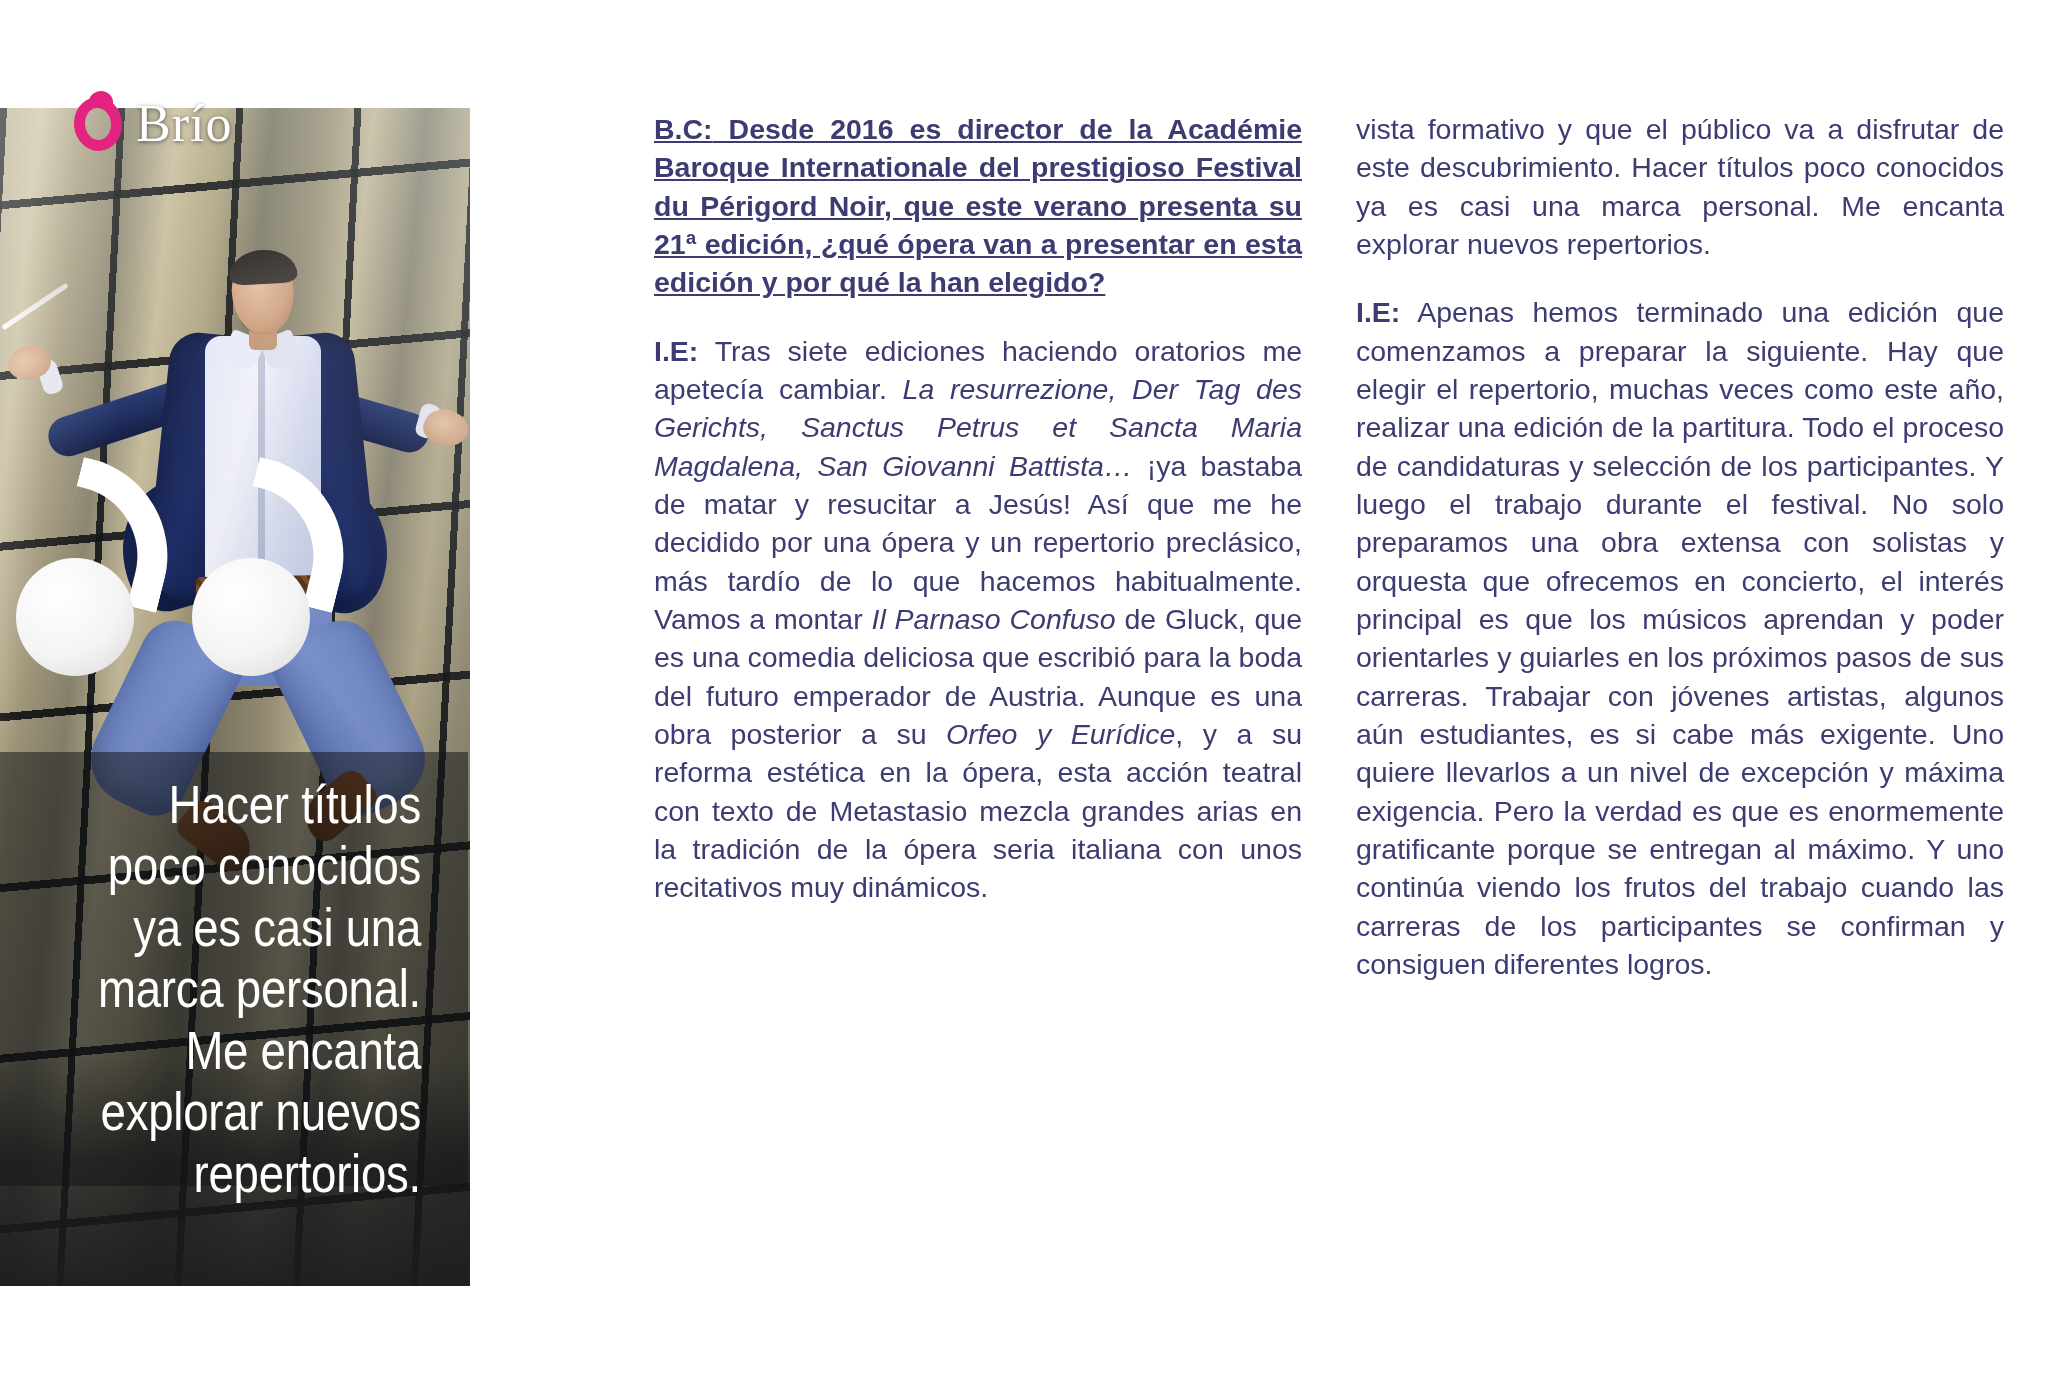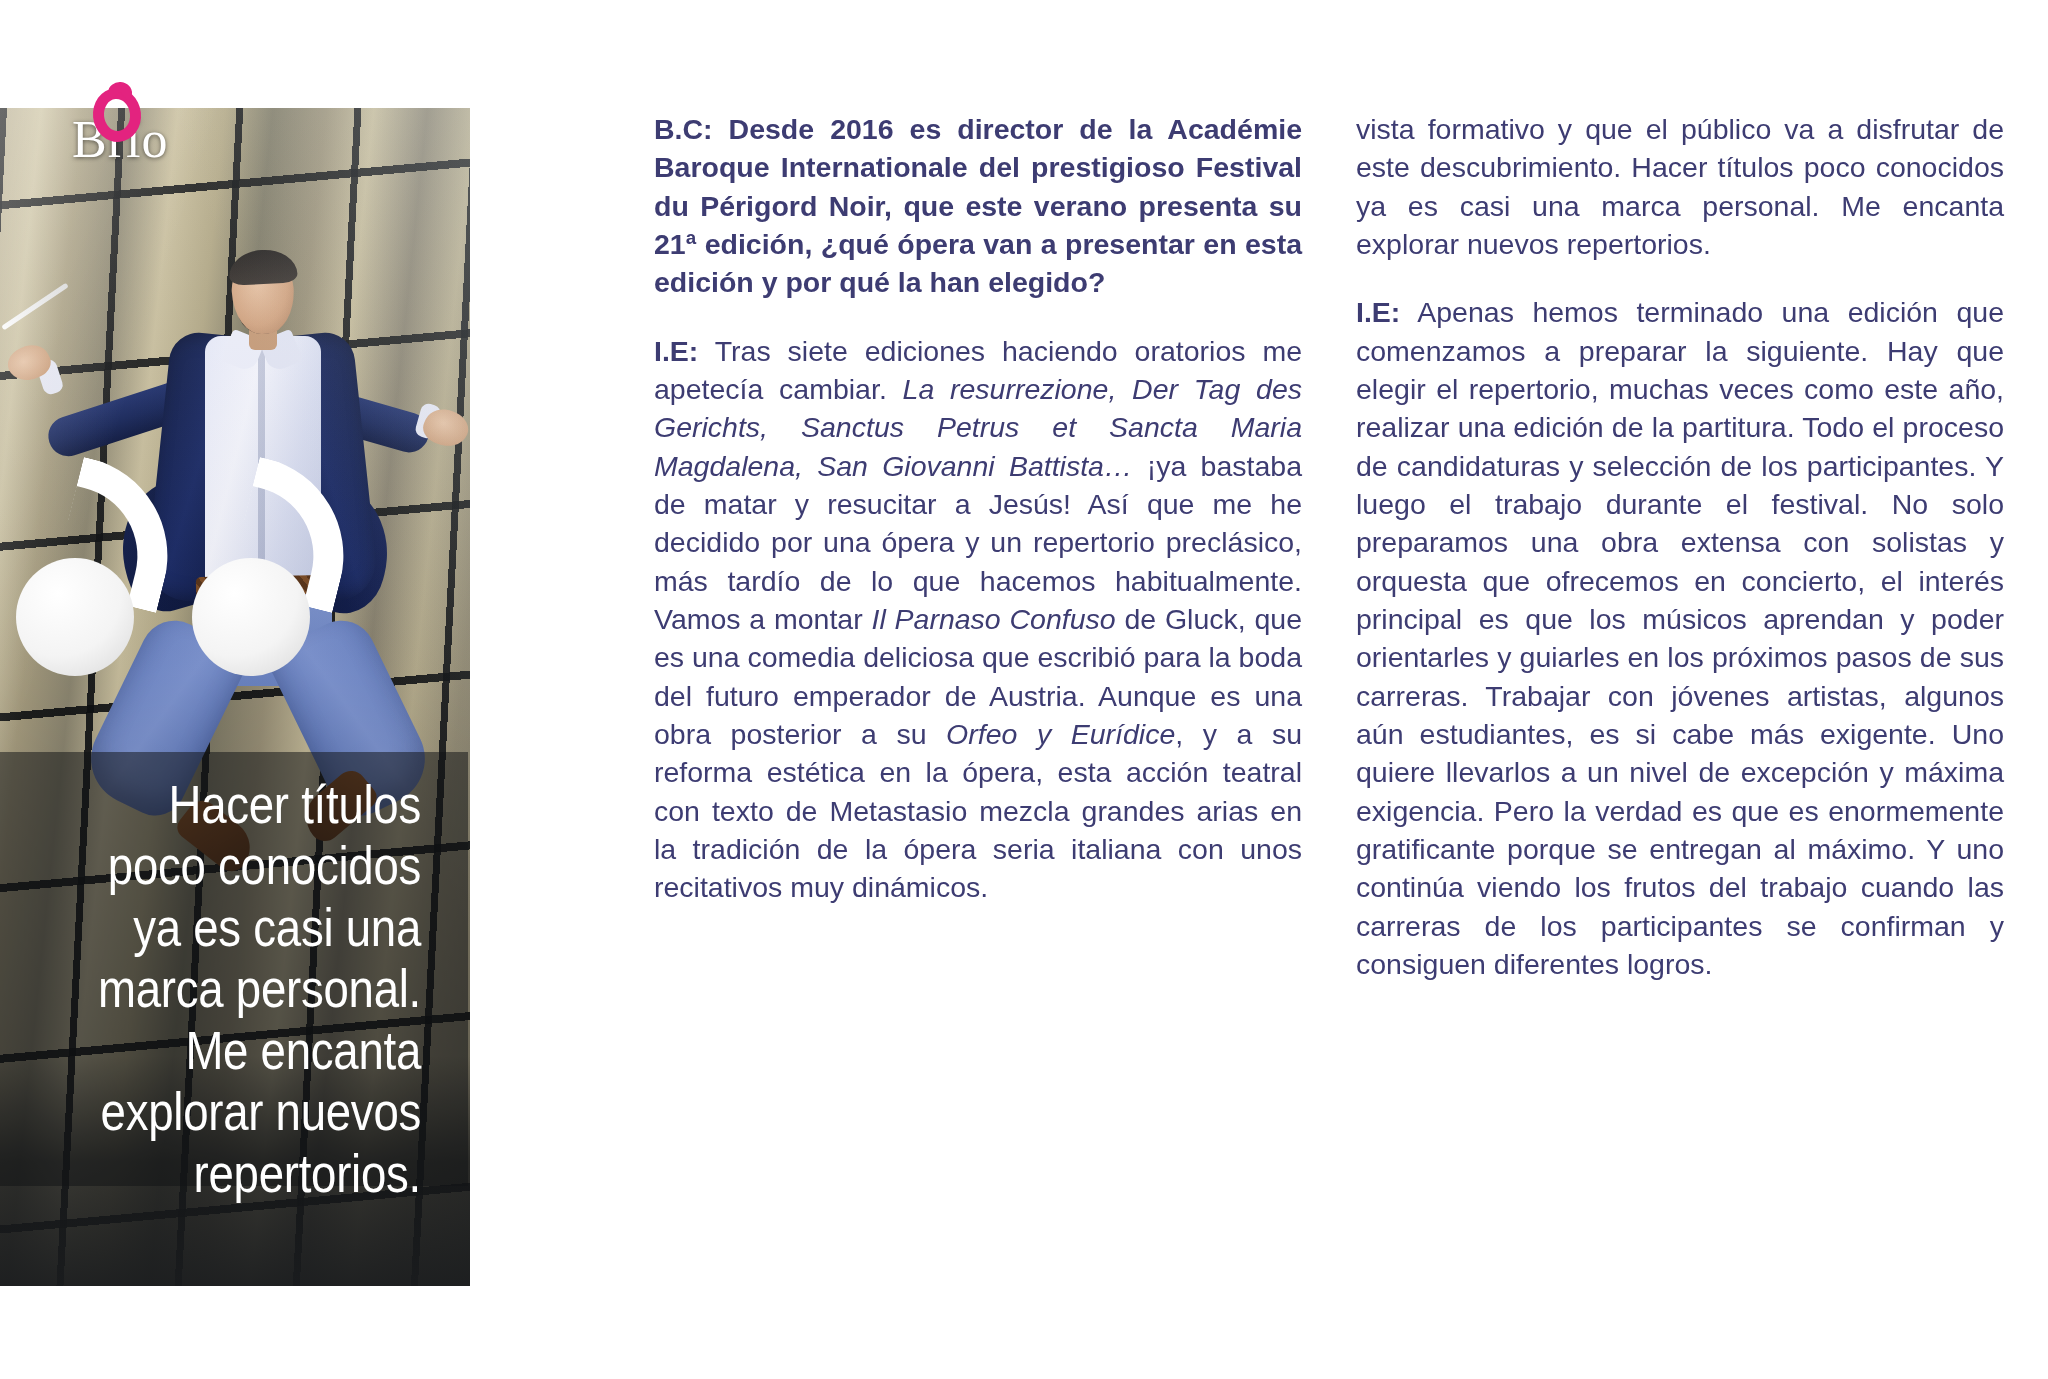--- a/index.html
+++ b/index.html
@@ -208,21 +208,21 @@
   }
   .shoe-r{
     position:absolute;left:300px;top:676px;width:76px;height:44px;
     background:linear-gradient(250deg,#8a4f22,#5c3214);
     border-radius:30px 16px 12px 16px;transform:rotate(-40deg);
   }
 
   
   .logo{
     position:absolute;left:72px;top:82px;height:84px;
-    display:flex;align-items:center;gap:6px;z-index:6;flex-direction:column;
+    display:flex;align-items:center;gap:6px;z-index:6;
   }
   .logo-ring{
     position:relative;width:58px;height:66px;
   }
   .logo-ring::before{
     content:"";position:absolute;left:2px;top:6px;width:48px;height:54px;
     border:11px solid #e3237f;border-radius:50%;
     box-sizing:border-box;
     transform:rotate(-6deg);
   }
@@ -295,21 +295,21 @@
   }
   .col-mid{left:654px;}
   .col-right{left:1356px;}
 
   .col p{margin:0 0 30px 0;}
   .col p:last-child{margin-bottom:0;}
   .spk{font-weight:bold;}
   em{font-style:italic;}
 
   
-  p.question{font-weight:bold;}
+  p.question{font-weight:bold;text-decoration:underline;}
 </style>
 </head>
 <body>
 
 <div id="page">
 
   <div class="photo-panel">
     <div class="glass-bg"></div>
     <div class="mullions-v"></div>
     <div class="mullions-h"></div>

